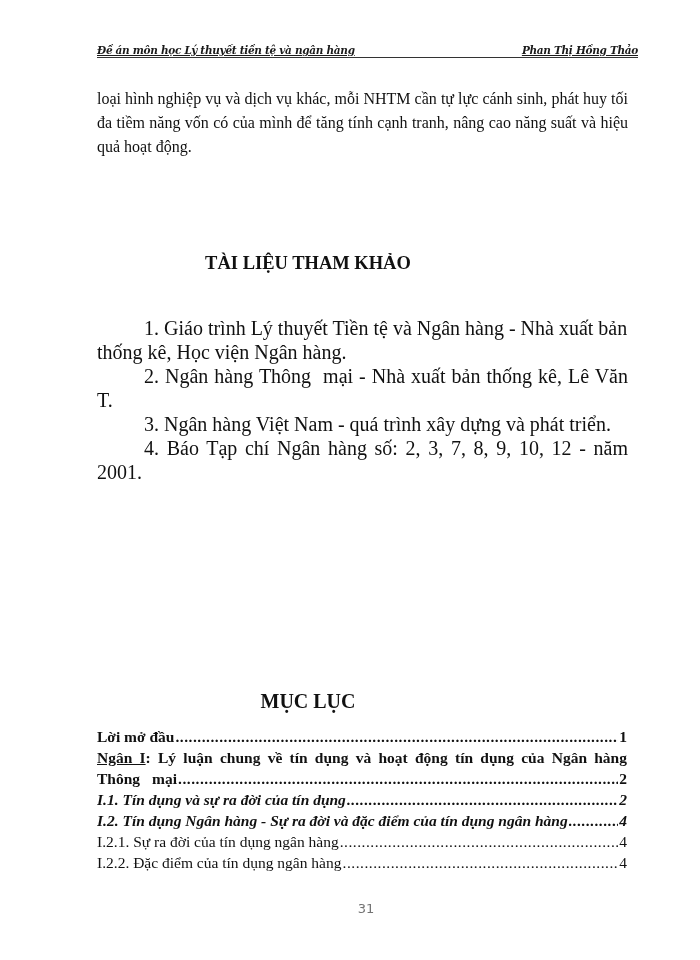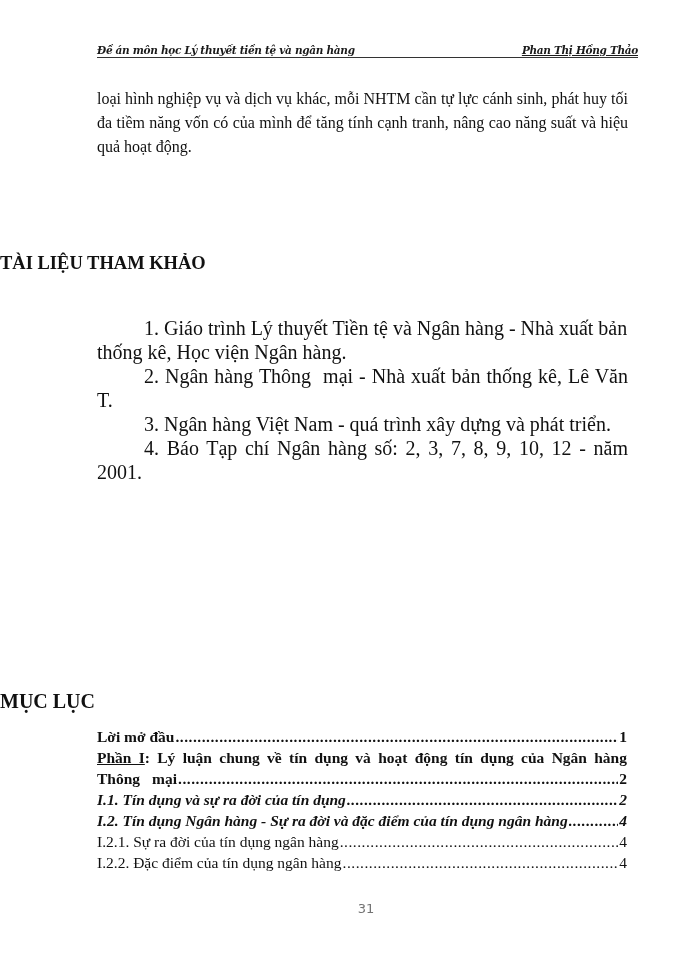--- a/index.html
+++ b/index.html
@@ -33,20 +33,21 @@
       font-style: italic;
       font-weight: bold;
       font-size: 10.5px;
       letter-spacing: -0.3px;
       color: #1a1a1a;
     }
     .running-header .left {
       position: absolute;
       left: 0;
       bottom: 1px;
+      text-decoration: underline;
     }
     .running-header .right {
       position: absolute;
       right: 0;
       bottom: 1px;
       text-decoration: underline;
     }
     
     .para {
       position: absolute;
@@ -54,20 +55,21 @@
       top: 87px;
       width: 531px;
       font-size: 16px;
       line-height: 24px;
       text-align: justify;
     }
     .heading {
       position: absolute;
       left: 0;
       width: 616px;
+      text-align: center;
       font-weight: bold;
       font-size: 18.5px;
     }
     .ref-list {
       position: absolute;
       left: 97px;
       top: 316px;
       width: 531px;
       font-size: 20px;
       line-height: 24px;
@@ -156,21 +158,21 @@
   <div class="heading" style="top:690px; font-size:20px;">MỤC LỤC</div>
 
   <div class="toc">
     <div class="toc-row bold">
       <span class="label">Lời mở đầu</span>
       <span class="dots"></span>
       <span class="pg">1</span>
     </div>
 
     <div class="toc-part">
-      <span class="u">Phần I</span><span>: Lý luận chung về tín dụng và hoạt động tín dụng của Ngân hàng</span>
+      <span class="u">Ngân I</span><span>: Lý luận chung về tín dụng và hoạt động tín dụng của Ngân hàng</span>
     </div>
     <div class="toc-row bold">
       <span class="label"><span>Thông</span><span class="gap"></span><span>mại </span></span>
       <span class="dots"></span>
       <span class="pg">2</span>
     </div>
 
     <div class="toc-row bold italic">
       <span class="label">I.1. Tín dụng và sự ra đời của tín dụng </span>
       <span class="dots"></span>

